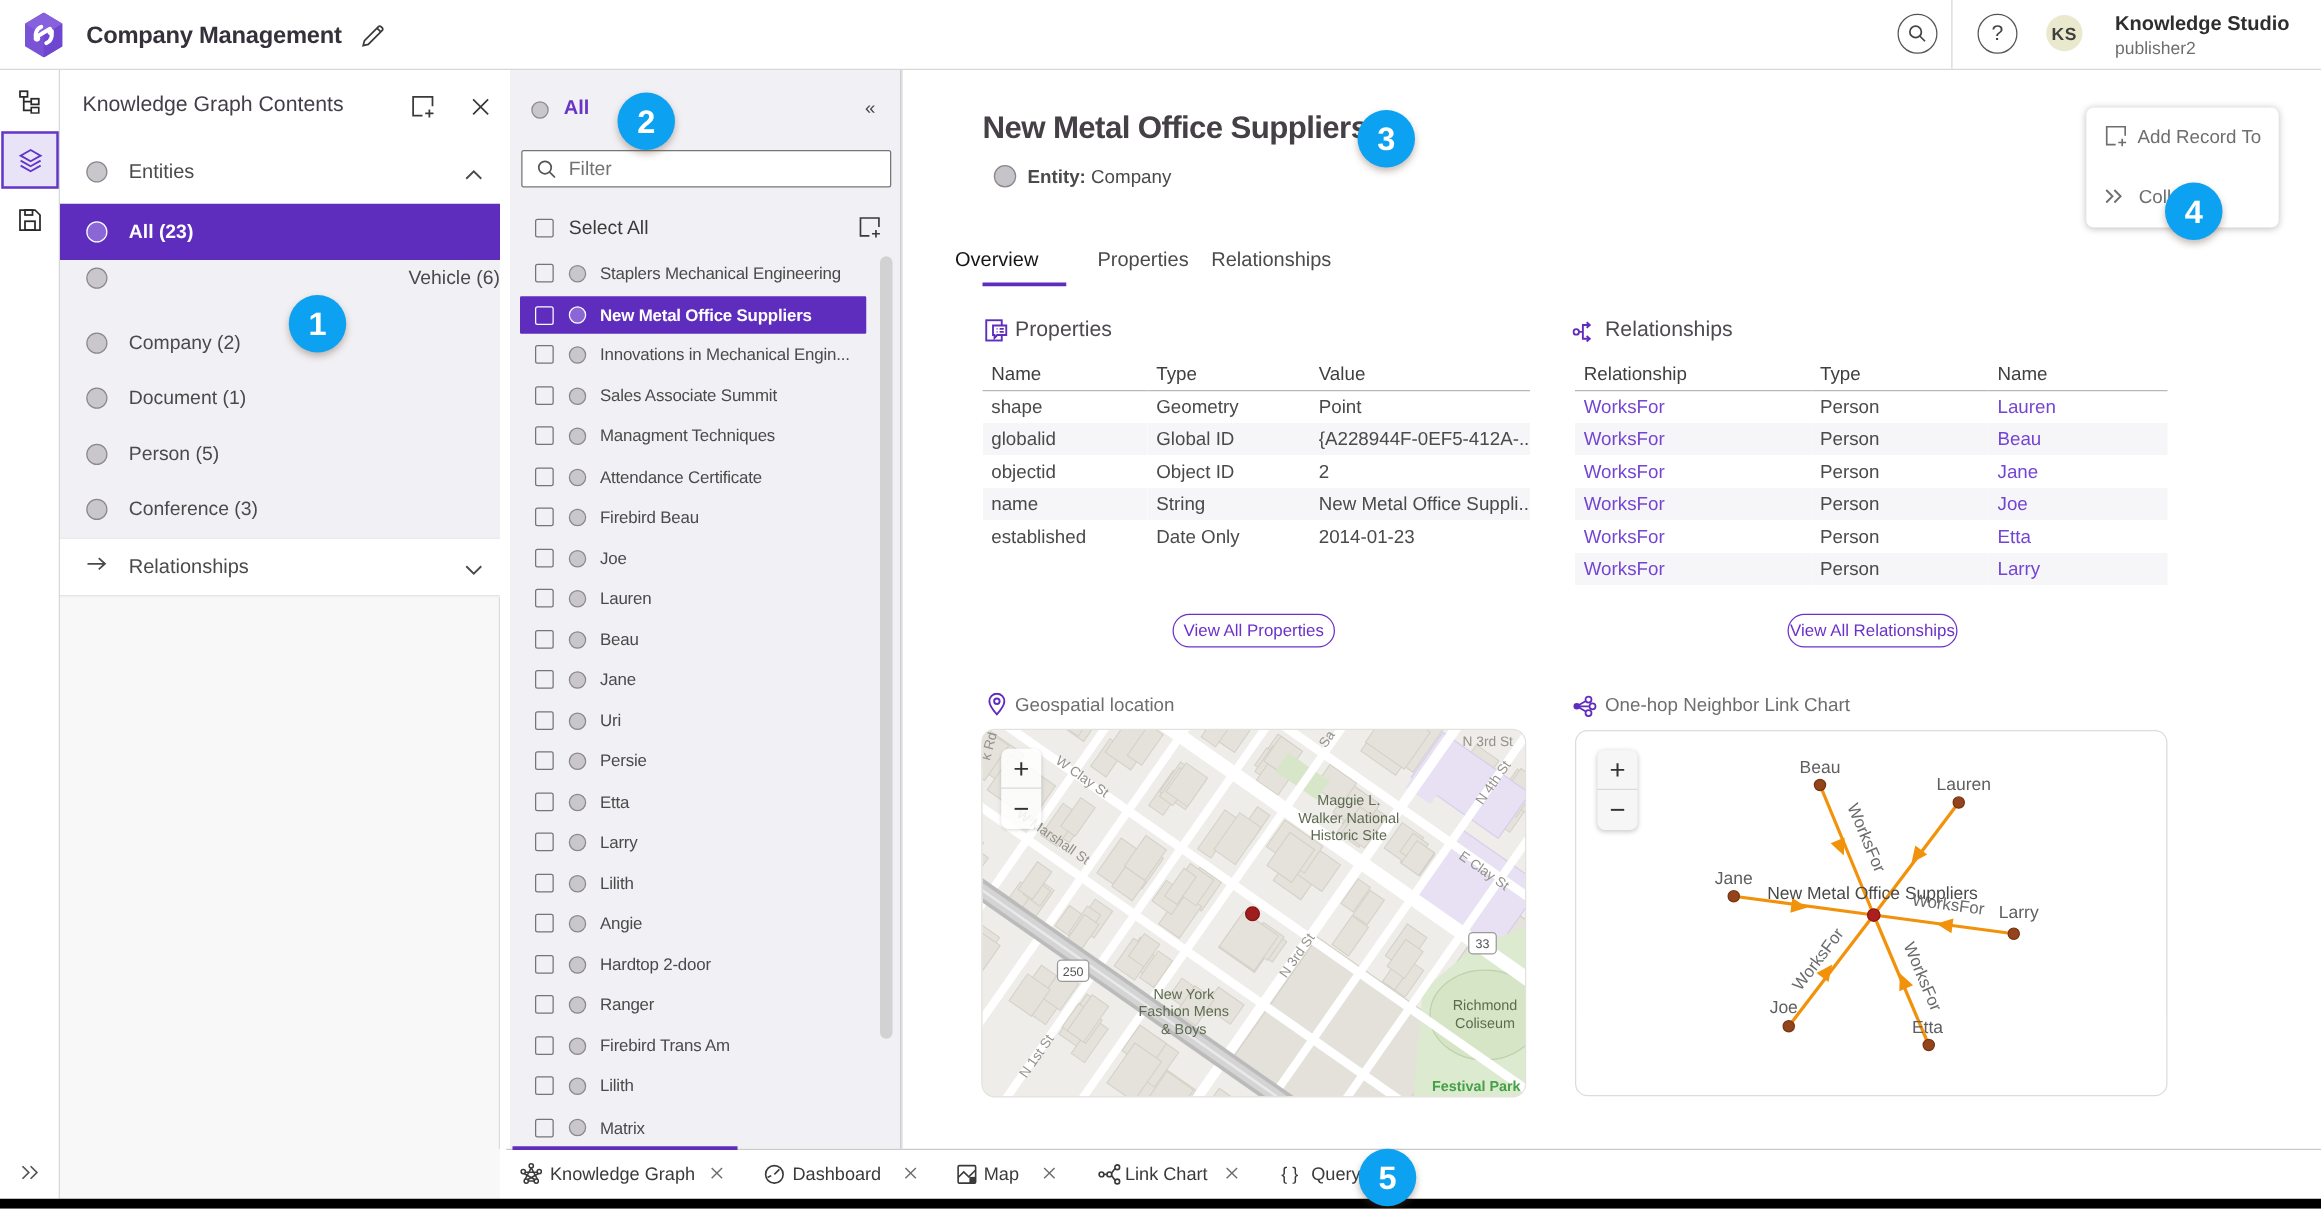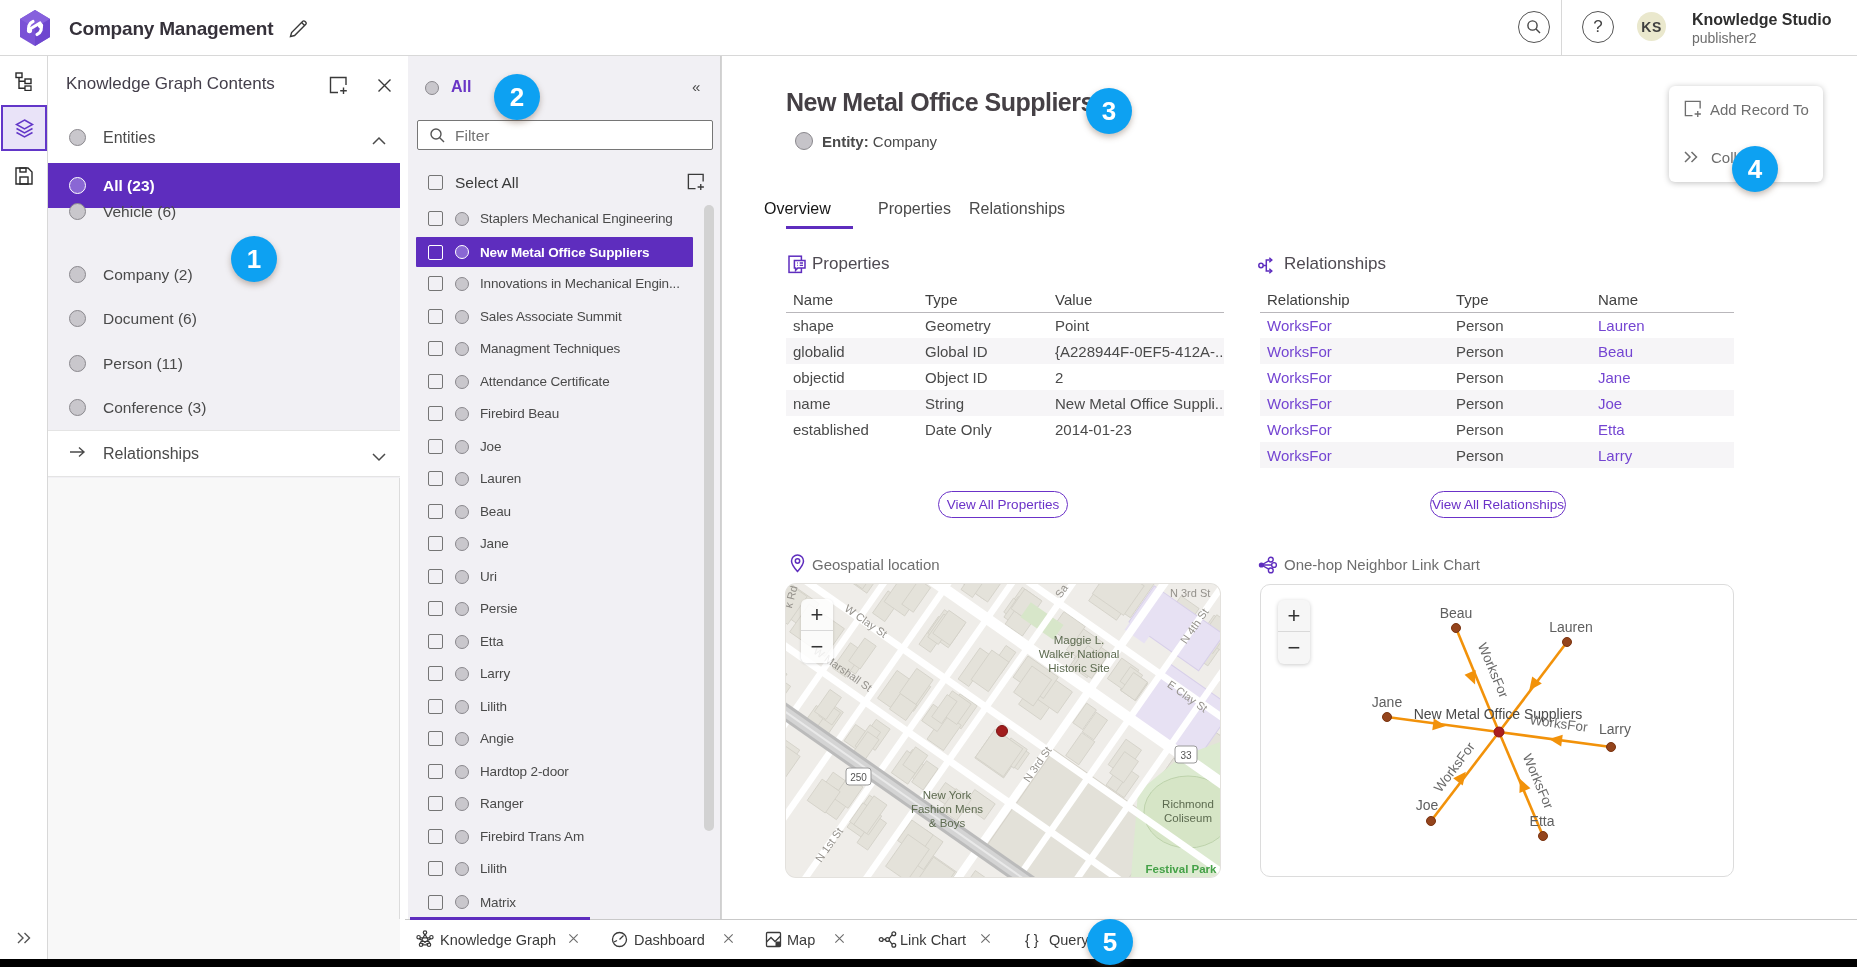--- a/index.html
+++ b/index.html
@@ -152,35 +152,35 @@
   <div class="abs" id="kgclist"></div>
 
   <div class="abs row44" style="top:112px; height:51px; background:#fff;">
     <div class="radio17" style="margin-left:21px;"></div>
     <div class="rowlabel" style="font-size:16px;">Entities</div>
   </div>
   <div class="abs row44" style="top:163px; background:#5e2dbe;">
     <div class="radio17" style="margin-left:21px; background:#8a67d4; border-color:#fff;"></div>
     <div class="rowlabel" style="color:#fff; font-weight:700;">All (23)</div>
   </div>
-  <div class="abs row44" style="top:189px;">
+  <div class="abs row44" style="top:200px;justify-content:space-between;">
     <div class="radio17" style="margin-left:21px;"></div>
     <div class="rowlabel">Vehicle (6)</div>
   </div>
   <div class="abs row44" style="top:252px;">
     <div class="radio17" style="margin-left:21px;"></div>
     <div class="rowlabel">Company (2)</div>
   </div>
   <div class="abs row44" style="top:296px;">
     <div class="radio17" style="margin-left:21px;"></div>
-    <div class="rowlabel">Document (6)</div>
+    <div class="rowlabel">Document (1)</div>
   </div>
   <div class="abs row44" style="top:341px;">
     <div class="radio17" style="margin-left:21px;"></div>
-    <div class="rowlabel">Person (11)</div>
+    <div class="rowlabel">Person (5)</div>
   </div>
   <div class="abs row44" style="top:385px;">
     <div class="radio17" style="margin-left:21px;"></div>
     <div class="rowlabel">Conference (3)</div>
   </div>
   <div class="abs row44" style="top:430px; height:47px; background:#fff; border-top:1px solid #e4e4e4; border-bottom:1px solid #e4e4e4;">
     <div id="relarrow" style="margin-left:21px; width:17px;">
       <svg width="17" height="14" viewBox="0 0 17 14" fill="none" stroke="#4a4a4a" stroke-width="1.4">
           <path d="M1 7 H15 M10 2.5 L15 7 L10 11.5"></path>
         </svg>

